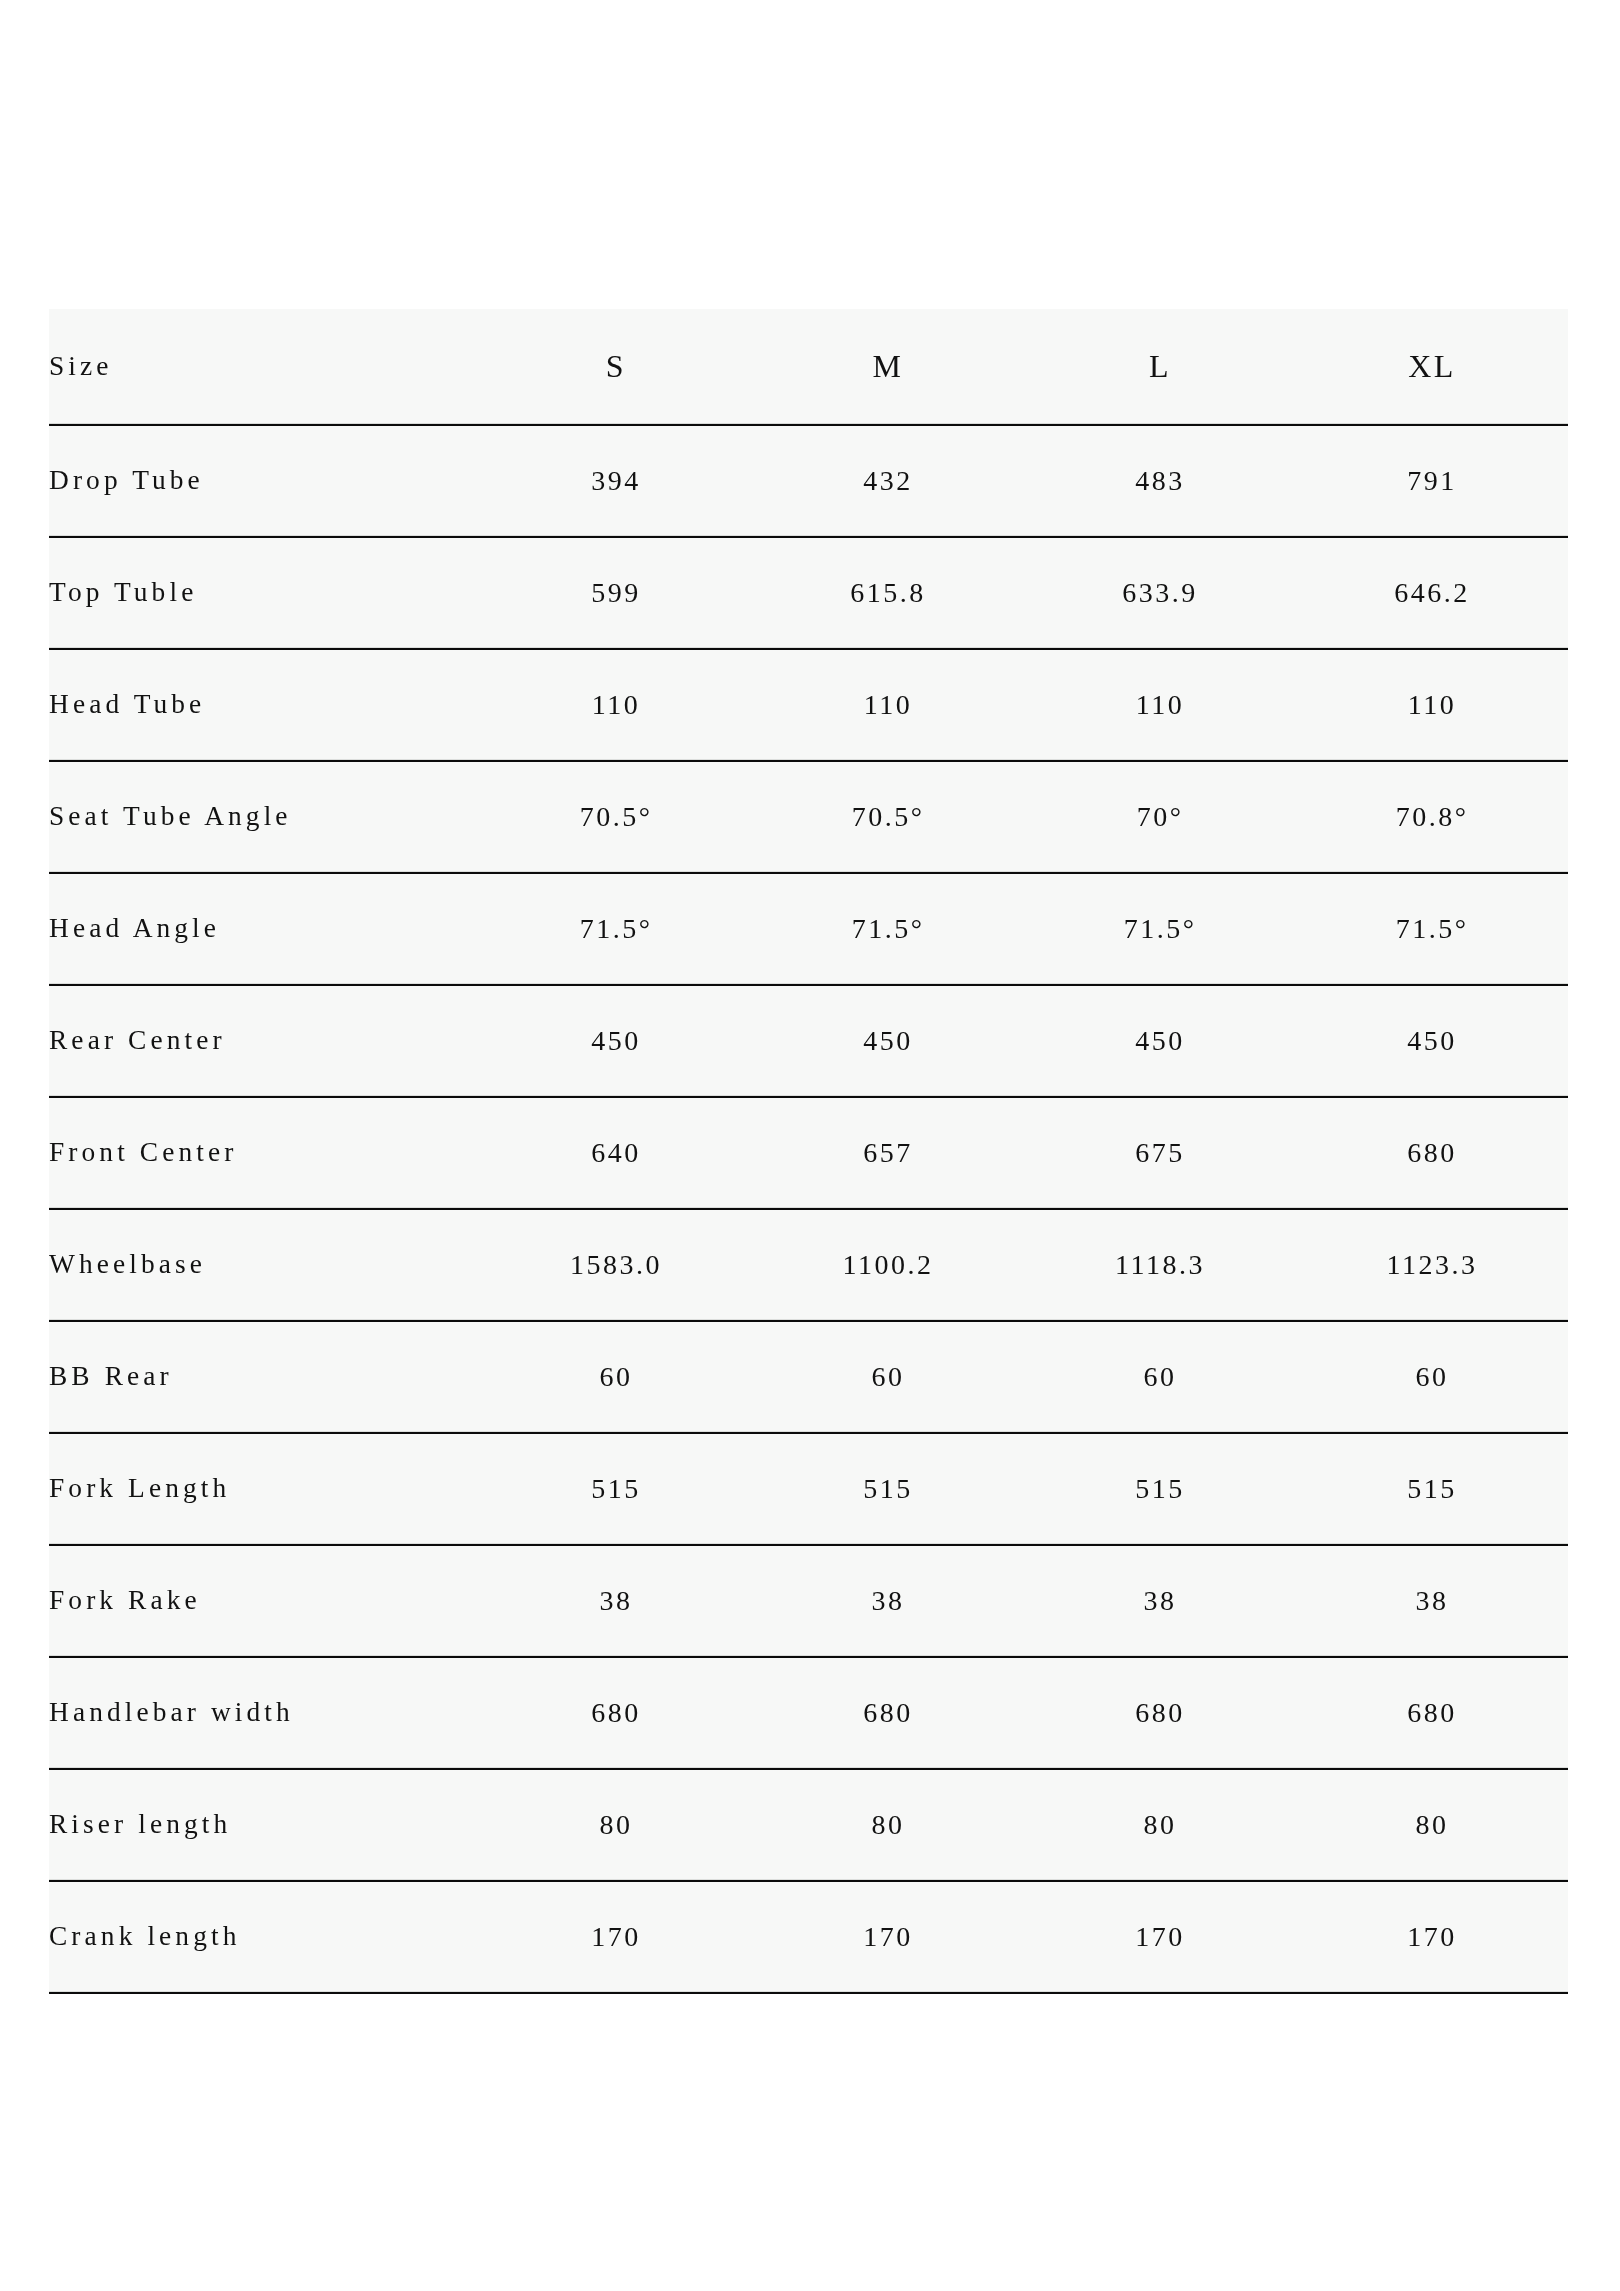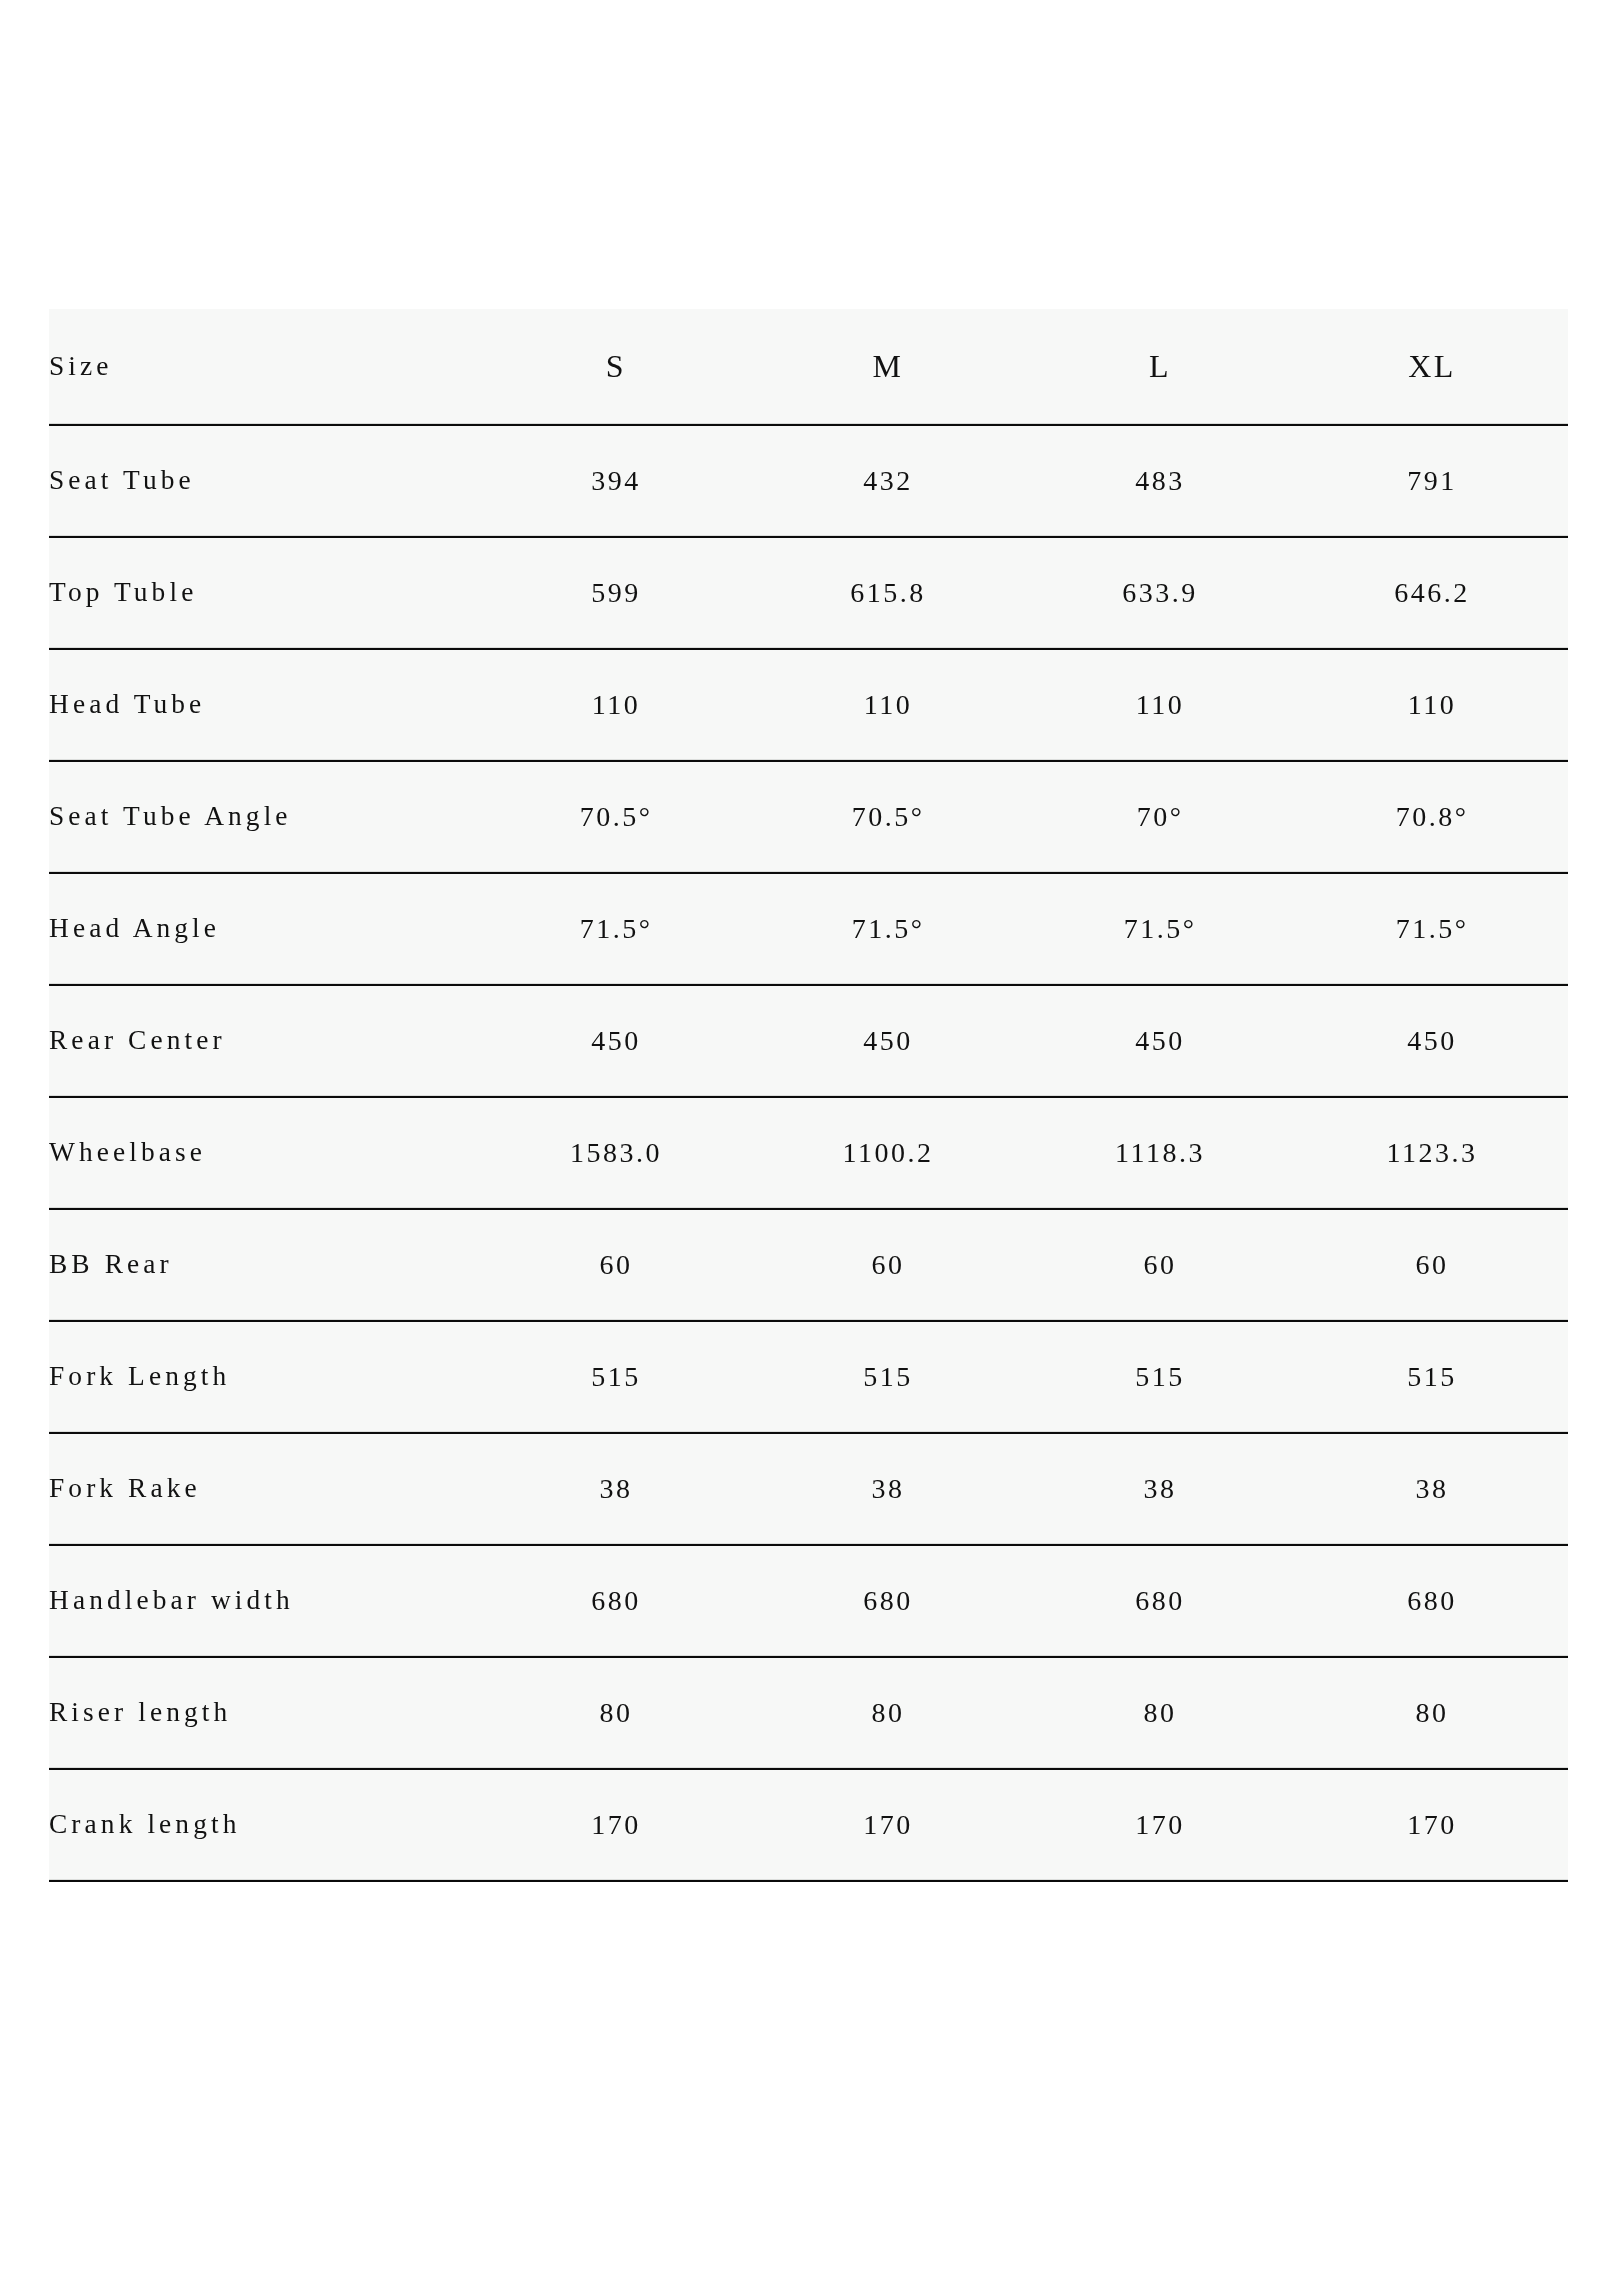--- a/index.html
+++ b/index.html
@@ -108,21 +108,21 @@
         <tr>
           <th class="hdr-lbl">Size</th>
           <th class="hdr-val">S</th>
           <th class="hdr-val">M</th>
           <th class="hdr-val">L</th>
           <th class="hdr-val">XL</th>
         </tr>
       </thead>
       <tbody>
         <tr>
-          <td class="lbl">Seat Tube</td>
+          <td class="lbl">Drop Tube</td>
           <td class="val">394</td>
           <td class="val">432</td>
           <td class="val">483</td>
           <td class="val">791</td>
         </tr>
         <tr>
           <td class="lbl">Top Tuble</td>
           <td class="val">599</td>
           <td class="val">615.8</td>
           <td class="val">633.9</td>
@@ -150,20 +150,27 @@
           <td class="val">71.5°</td>
         </tr>
         <tr>
           <td class="lbl">Rear Center</td>
           <td class="val">450</td>
           <td class="val">450</td>
           <td class="val">450</td>
           <td class="val">450</td>
         </tr>
         <tr>
+          <td class="lbl">Front Center</td>
+          <td class="val">640</td>
+          <td class="val">657</td>
+          <td class="val">675</td>
+          <td class="val">680</td>
+        </tr>
+        <tr>
           <td class="lbl">Wheelbase</td>
           <td class="val">1583.0</td>
           <td class="val">1100.2</td>
           <td class="val">1118.3</td>
           <td class="val">1123.3</td>
         </tr>
         <tr>
           <td class="lbl">BB Rear</td>
           <td class="val">60</td>
           <td class="val">60</td>

